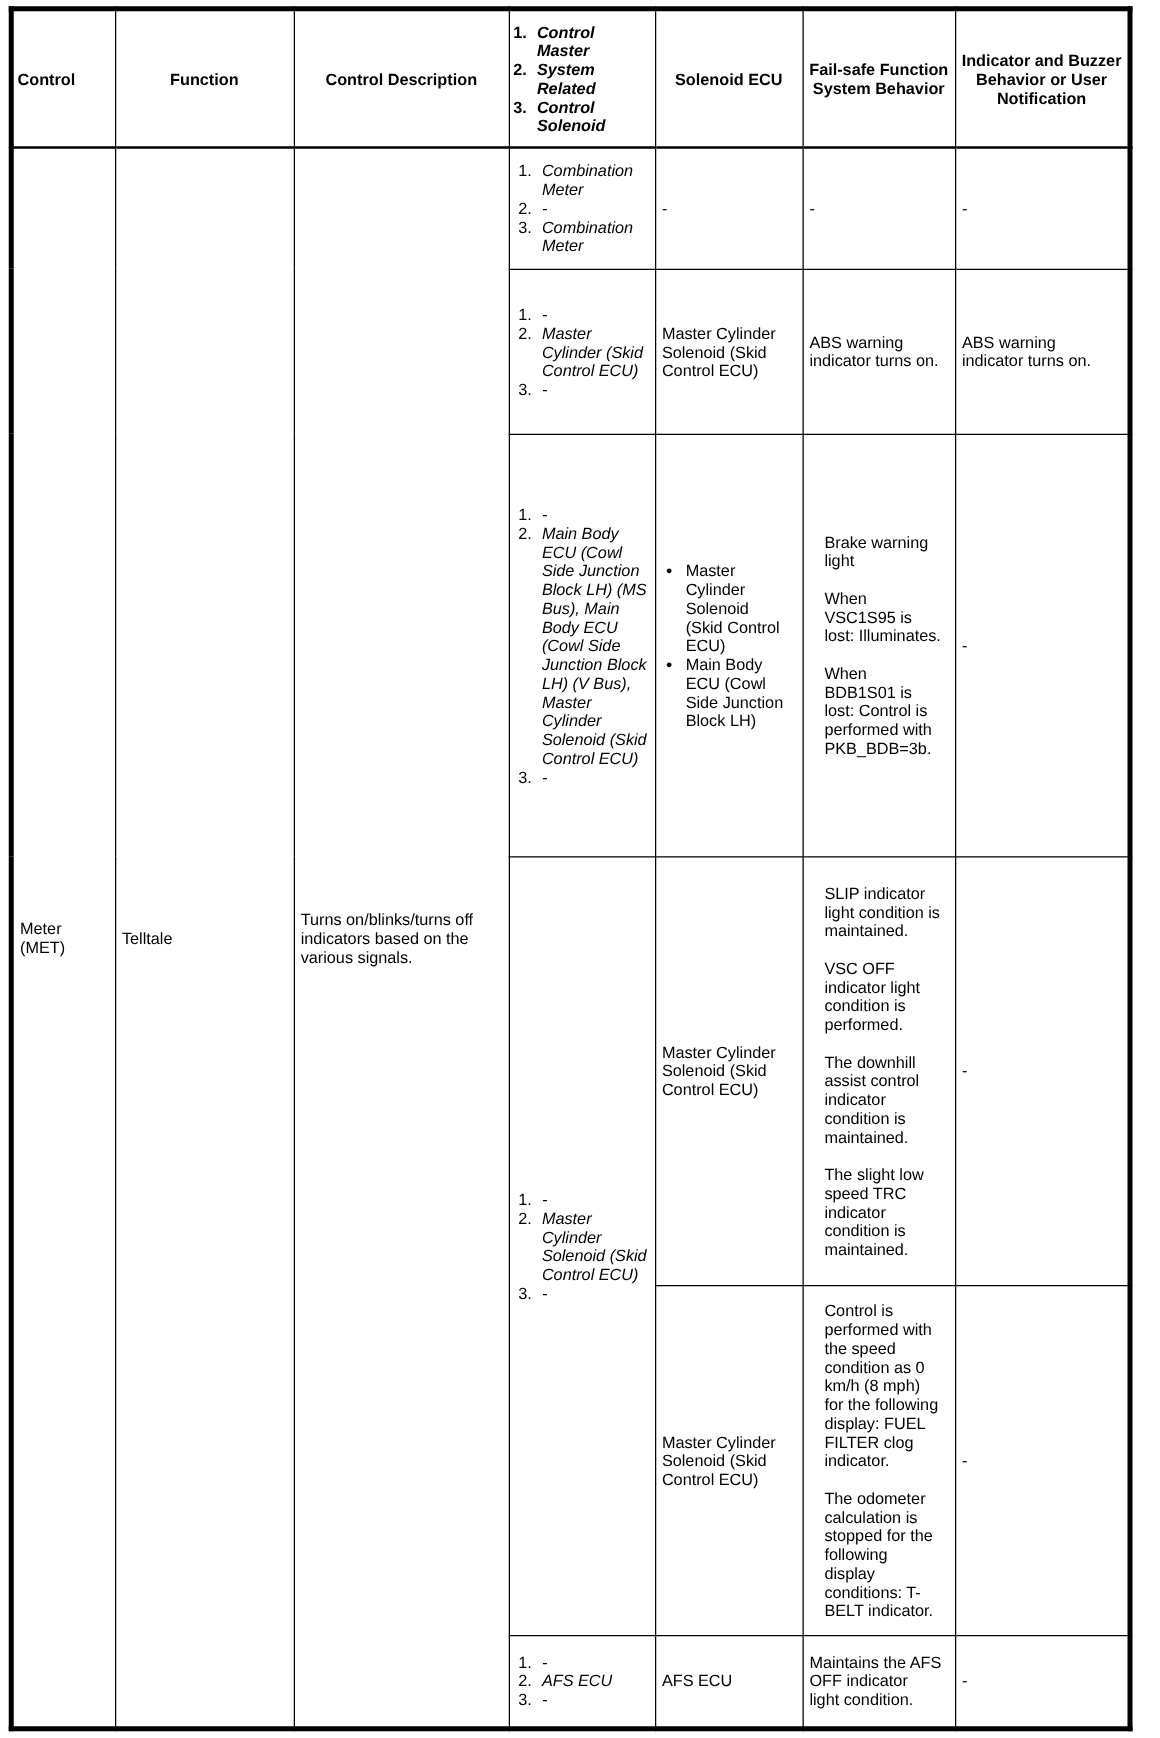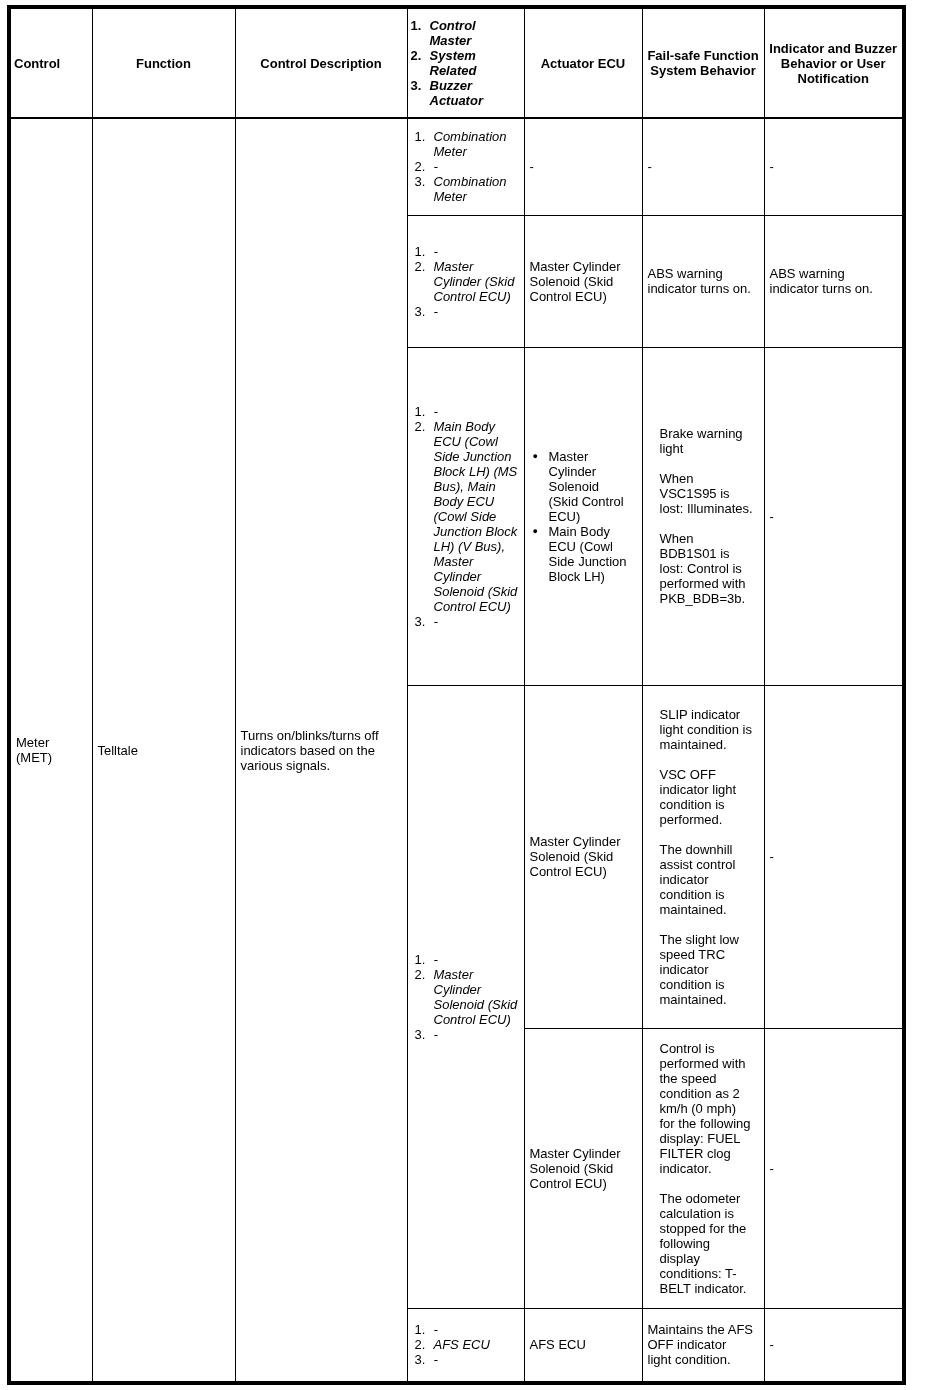--- a/index.html
+++ b/index.html
@@ -76,25 +76,25 @@
           <div class="nitem">
               <span class="num">1.</span>
               <span class="txt">Control Master</span>
             </div>
           <div class="nitem">
               <span class="num">2.</span>
               <span class="txt">System Related</span>
             </div>
           <div class="nitem">
               <span class="num">3.</span>
-              <span class="txt">Buzzer Actuator</span>
+              <span class="txt">Control Solenoid</span>
             </div>
         </div>
       </th>
-      <th>Actuator ECU</th>
+      <th>Solenoid ECU</th>
       <th>Fail-safe Function System Behavior</th>
       <th>Indicator and Buzzer Behavior or User Notification</th>
     </tr>
   </thead>
   <tbody>
     <tr style="height:97px">
       <td rowspan="6">Meter (MET)</td>
       <td rowspan="6">Telltale</td>
       <td rowspan="6">Turns on/blinks/turns off indicators based on the various signals.</td>
       <td class="ctrl">
@@ -205,21 +205,21 @@
           <p>The slight low speed TRC indicator condition is maintained.</p>
         </div>
       </td>
       <td>-</td>
     </tr>
 
     <tr style="height:280px">
       <td>Master Cylinder Solenoid (Skid Control ECU)</td>
       <td class="fail">
         <div class="paras">
-          <p>Control is performed with the speed condition as 2 km/h (0 mph) for the following display: FUEL FILTER clog indicator.</p>
+          <p>Control is performed with the speed condition as 0 km/h (8 mph) for the following display: FUEL FILTER clog indicator.</p>
           <p>The odometer calculation is stopped for the following display conditions: T-BELT indicator.</p>
         </div>
       </td>
       <td>-</td>
     </tr>
 
     <tr style="height:75px">
       <td class="ctrl">
         <div class="nlist">
           <div class="nitem">

